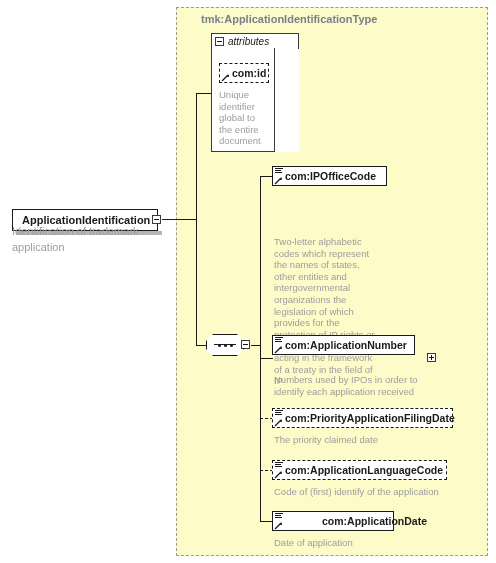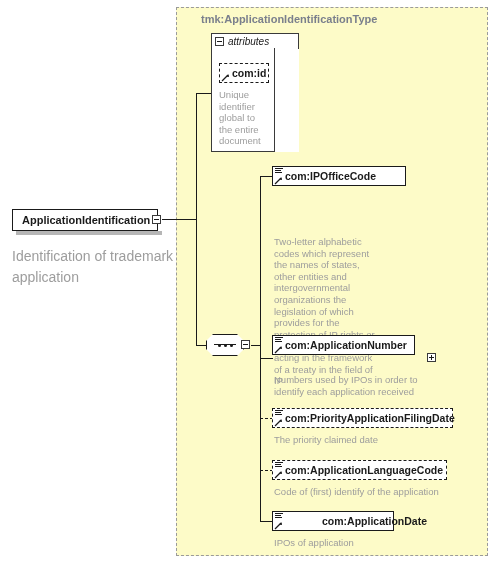--- a/index.html
+++ b/index.html
@@ -180,22 +180,22 @@
     display:flex;align-items:center;
   }
   .rootnode .rlabel{
     font-size:11px;font-weight:bold;color:#1a1a1a;
     margin-left:9px;white-space:nowrap;
   }
   .rootshadow{
     position:absolute;left:16px;top:231px;width:146px;height:4px;background:#b6b6b6;
   }
   .rootdesc{
-    position:absolute;left:12px;top:246px;
-    font-size:14px;color:#9d9d9d;line-height:21px;white-space:pre-line;
+    position:absolute;left:12px;top:223px;
+    font-size:11px;color:#9d9d9d;line-height:16px;white-space:pre-line;
   }
 </style>
 </head>
 <body>
 
 <div id="root">
 
   <div class="panel">
     <div class="panel-title">tmk:ApplicationIdentificationType</div>
   </div>
@@ -264,21 +264,21 @@
 
   <div class="ln lnv" style="left:260px;top:176px;height:170px;"></div>
   <div class="ln lnv" style="left:260px;top:345px;height:176px;"></div>
 
   <div class="ln lnh" style="left:260px;top:176px;width:13px;"></div>
   <div class="ln lnh" style="left:260px;top:358px;width:13px;"></div>
   <div class="ln dash" style="left:260px;top:418px;width:13px;"></div>
   <div class="ln dash" style="left:260px;top:470px;width:13px;"></div>
   <div class="ln lnh" style="left:260px;top:521px;width:13px;"></div>
 
-  <div class="node" style="left:272px;top:166px;width:134px;">
+  <div class="node" style="left:272px;top:166px;width:115px;">
     <div class="shadow"></div>
     <div class="shadow-r"></div>
     <div class="nbox"></div>
     <div class="glyph-lines">
         <i></i>
         <i></i>
         <i></i>
       </div>
     <svg class="glyph-arrow" viewBox="0 0 9 9">
       <path d="M1 8 L7 2" stroke="#1a1a1a" stroke-width="1.2" fill="none"></path>
@@ -363,15 +363,15 @@
         <i></i>
         <i></i>
         <i></i>
       </div>
     <svg class="glyph-arrow" viewBox="0 0 9 9">
       <path d="M1 8 L7 2" stroke="#1a1a1a" stroke-width="1.2" fill="none"></path>
       <path d="M7.6 1.2 L8 4 L5 3.4 Z" fill="#1a1a1a"></path>
     </svg>
     <span class="nlabel">com:ApplicationDate</span>
   </div>
-  <div class="desc" style="left:274px;top:537px;width:200px;">IPOs of application</div>
+  <div class="desc" style="left:274px;top:537px;width:200px;">Date of application</div>
 
 </div>
 
 </body></html>

